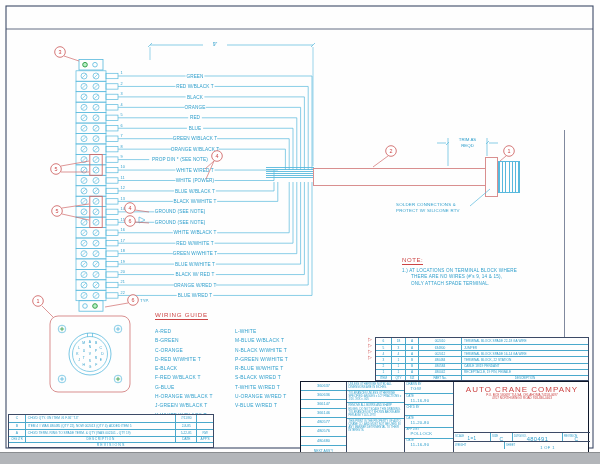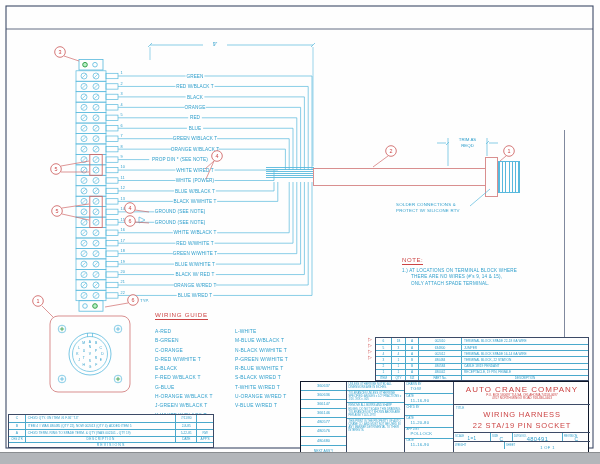--- a/index.html
+++ b/index.html
@@ -530,25 +530,20 @@
         </div>
         <div class="sorow">
           <div class="solbl">DATE</div>
           <div class="soval">11-16-90</div>
         </div>
       </div>
     <div class="tbcol" style="left:152px;width:137px">
       <div class="co-name rd">AUTO CRANE COMPANY</div>
       <div class="co-addr rd">P.O. BOX 580697   TULSA, OKLAHOMA 74158-0697</div>
       <div class="co-addr rd">4707 NORTH MINGO ROAD   918-836-0463</div>
-      <div class="tb-title">
-        <span class="lbl">TITLE</span>
-        <div class="t1 rd">WIRING HARNESS</div>
-        <div class="t2 rd">22 STA/19 PIN SOCKET</div>
-      </div>
       <div class="tb-brow" style="top:50px;height:9px">
         <div class="bcell" style="width:36px">
           <span class="lbl">SCALE</span>
           <span class="val" style="font-size:4.5px;margin-top:3px">1=1</span>
         </div>
         <div class="bcell" style="width:22px">
           <span class="lbl">SIZE</span>
           <span class="val" style="font-size:5px;margin-top:3px">C</span>
         </div>
         <div class="bcell" style="width:50px">

